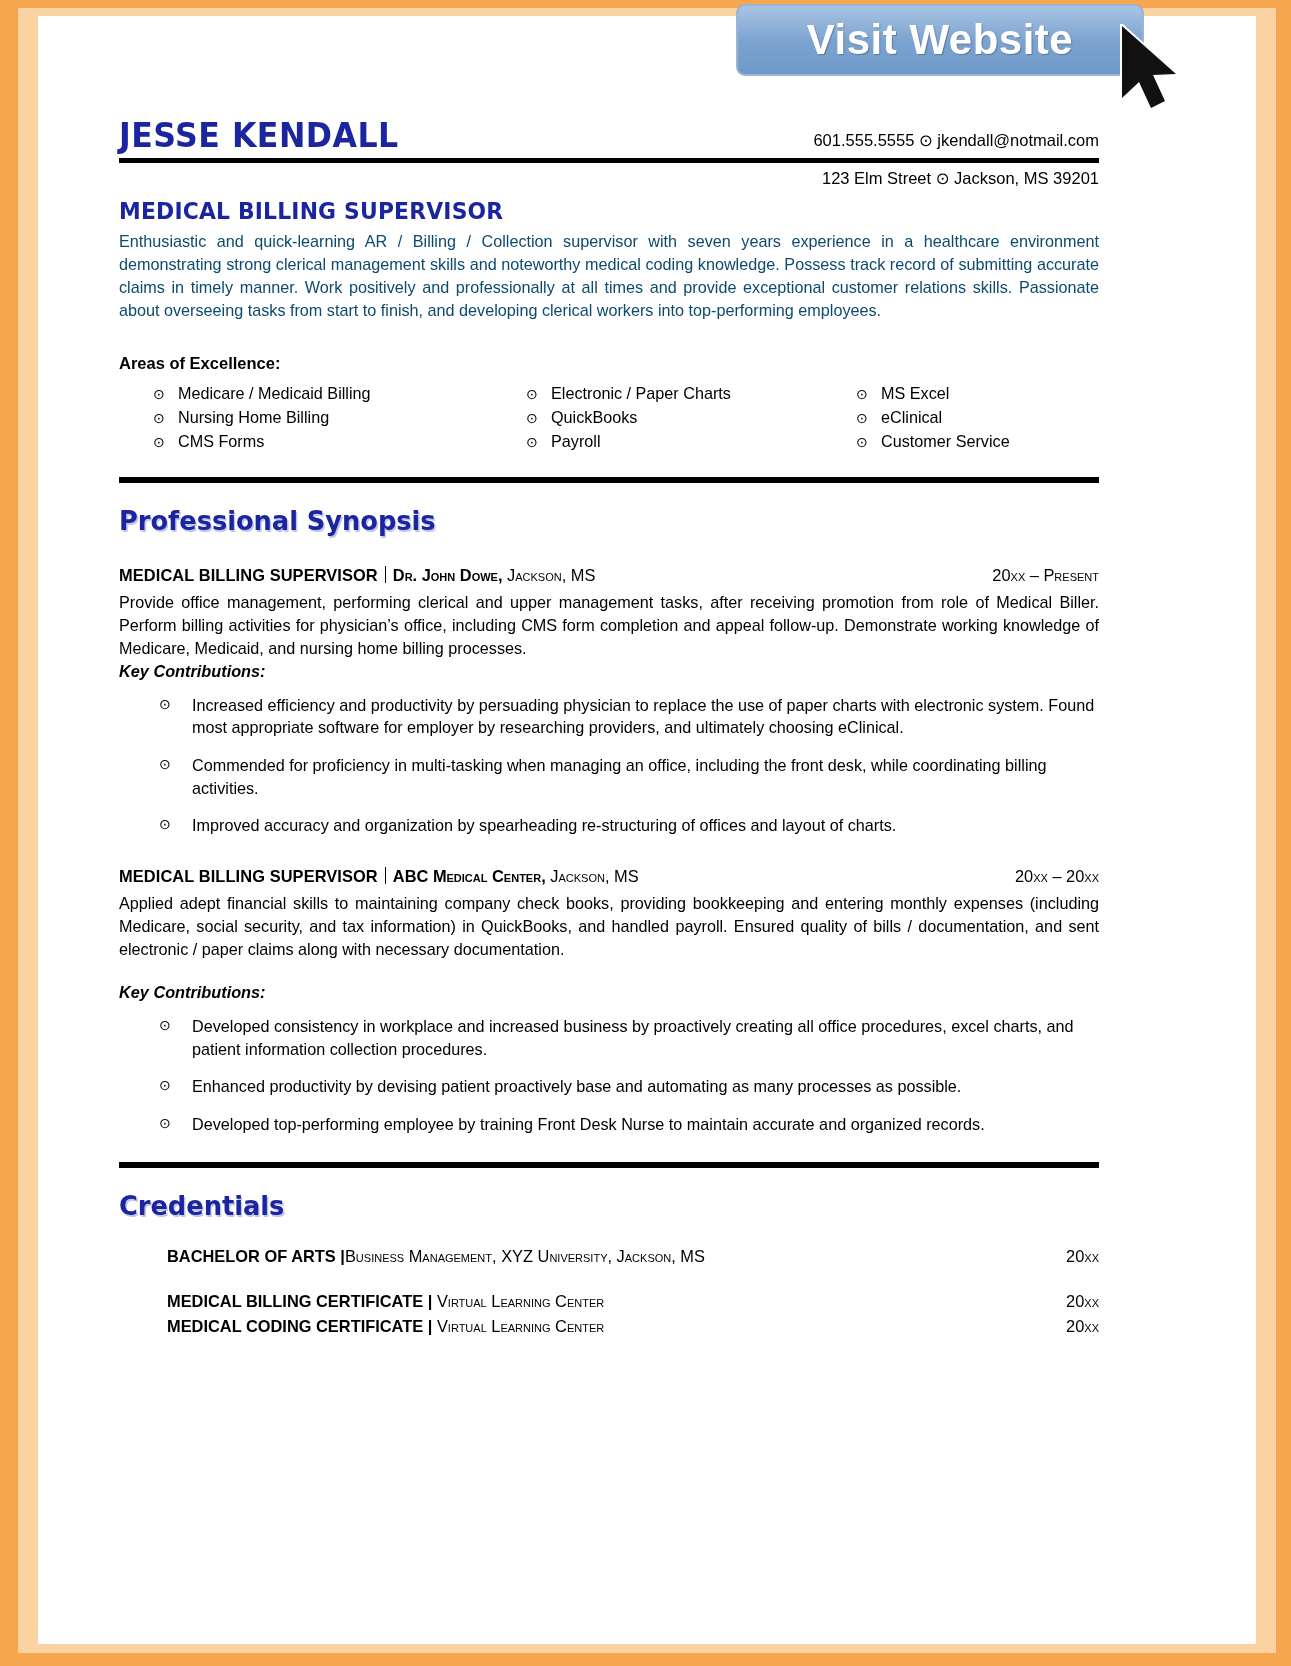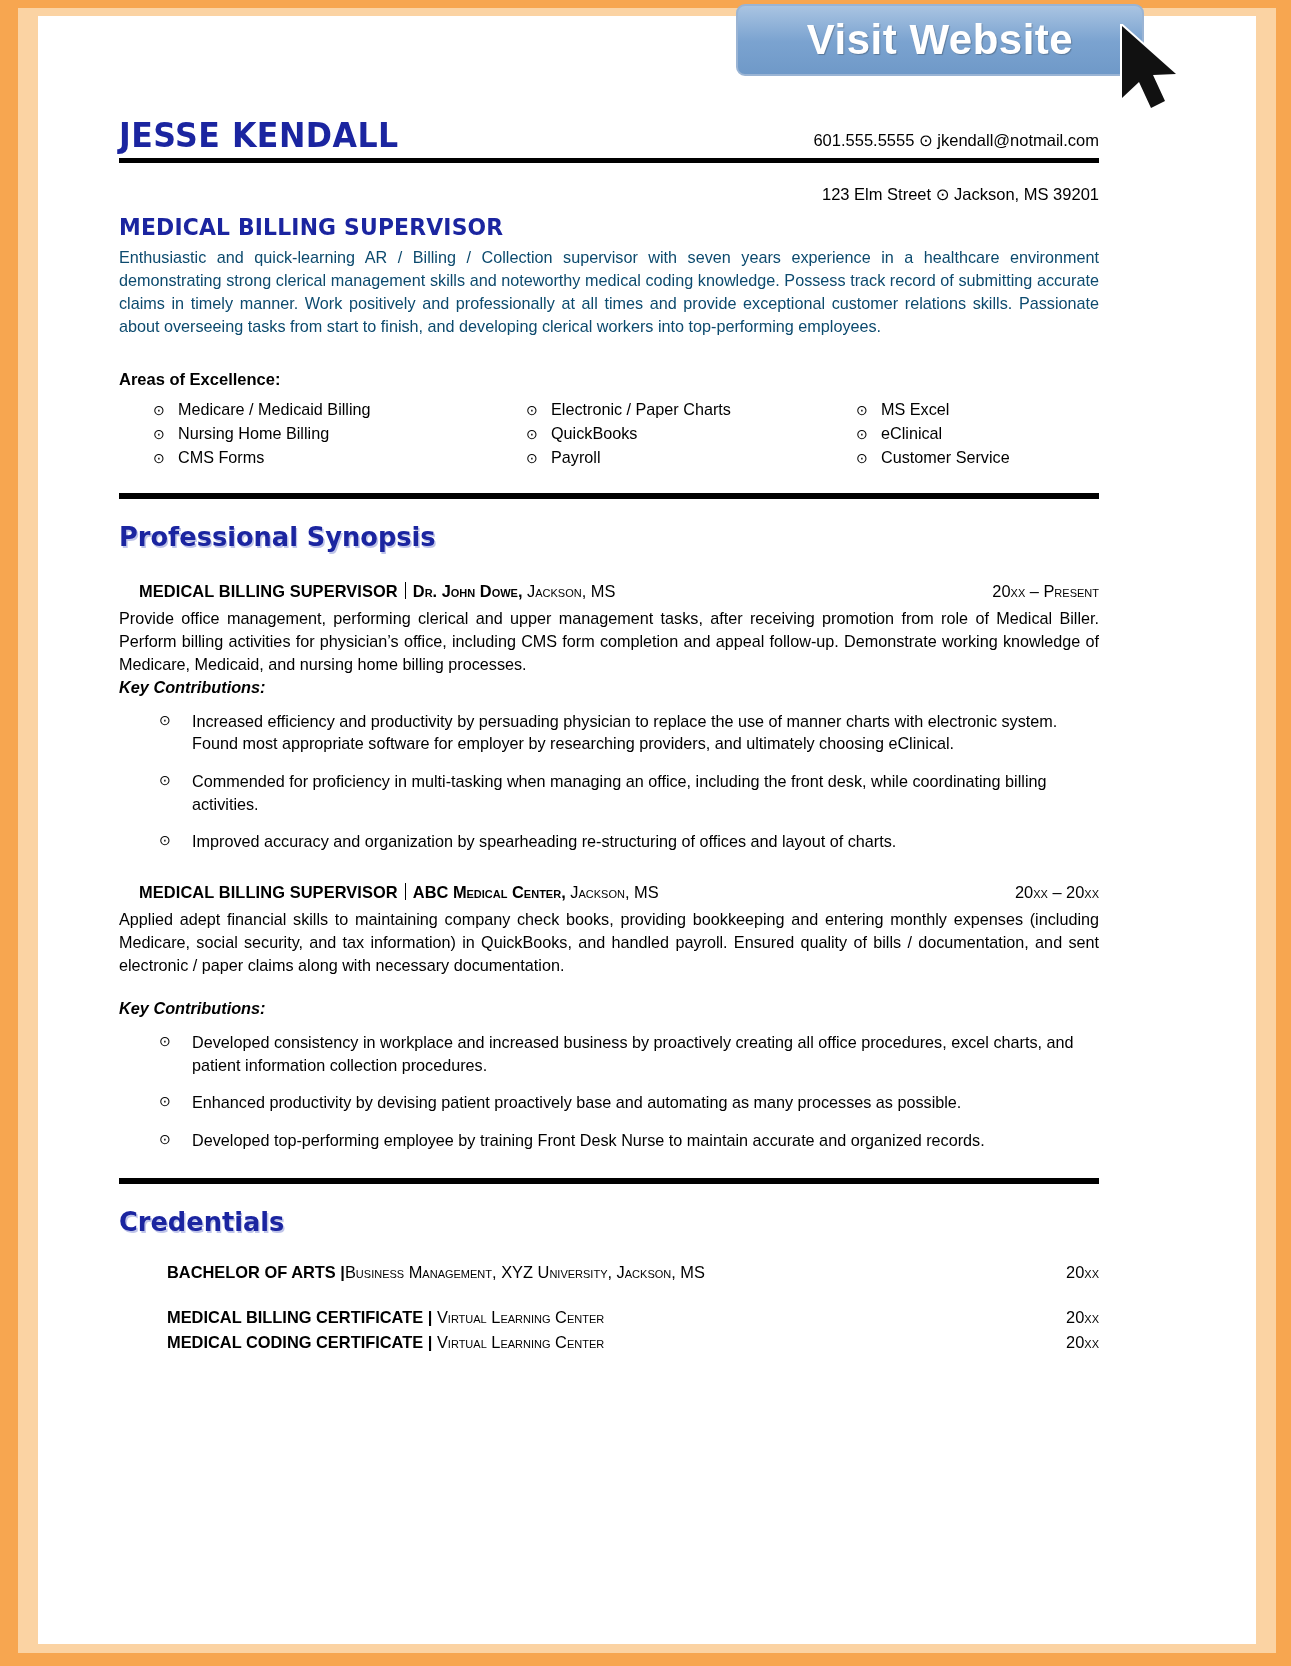--- a/index.html
+++ b/index.html
@@ -93,21 +93,21 @@
 
   .rule-double {
     margin-top: 4px;
     border-top: 3px solid #000;
     border-bottom: 2px solid #000;
     height: 4px;
   }
   .address-line {
     text-align: right;
     font-size: 16.5px;
-    margin-top: 22px;
+    margin-top: 6px;
     white-space: nowrap;
   }
 
   .job-headline {
     color: #1b25a0;
     font-size: 23px;
     font-weight: bold;
     margin-top: 10px;
     letter-spacing: .2px;
     font-family: "DejaVu Sans", sans-serif;
@@ -166,21 +166,20 @@
     transform: scaleX(.95);
     transform-origin: left center;
   }
 
   .entry { margin-top: 30px; }
   .entry-head {
     display: flex;
     justify-content: space-between;
     align-items: baseline;
     font-size: 16.4px;
-    margin-left: 20px;
   }
   .entry-title { font-weight: bold; letter-spacing: .1px; }
   .entry-sep {
     display: inline-block;
     border-left: 1.5px solid #000;
     height: 17px;
     margin: 0 7px -2px 7px;
   }
   .smallcaps {
     font-variant: small-caps;
@@ -305,21 +304,21 @@
       <div>
         <span class="entry-title">MEDICAL BILLING SUPERVISOR</span><span class="entry-sep"></span><span class="smallcaps">Dr. John Dowe,</span> <span class="smallcaps-light">Jackson, MS</span>
       </div>
       <div class="entry-dates">20xx – Present</div>
     </div>
     <div class="entry-body">Provide office management, performing clerical and upper management tasks, after receiving promotion from role of Medical Biller. Perform billing activities for physician’s office, including CMS form completion and appeal follow-up. Demonstrate working knowledge of Medicare, Medicaid, and nursing home billing processes.</div>
     <div class="key-contrib">Key Contributions:</div>
     <div class="contrib-list">
       <div class="contrib-item">
           <span class="bullet-dot">⊙</span>
-          <span>Increased efficiency and productivity by persuading physician to replace the use of manner charts with electronic system. Found most appropriate software for employer by researching providers, and ultimately choosing eClinical.</span>
+          <span>Increased efficiency and productivity by persuading physician to replace the use of paper charts with electronic system. Found most appropriate software for employer by researching providers, and ultimately choosing eClinical.</span>
         </div>
       <div class="contrib-item">
           <span class="bullet-dot">⊙</span>
           <span>Commended for proficiency in multi-tasking when managing an office, including the front desk, while coordinating billing activities.</span>
         </div>
       <div class="contrib-item">
           <span class="bullet-dot">⊙</span>
           <span>Improved accuracy and organization by spearheading re-structuring of offices and layout of charts.</span>
         </div>
     </div>

